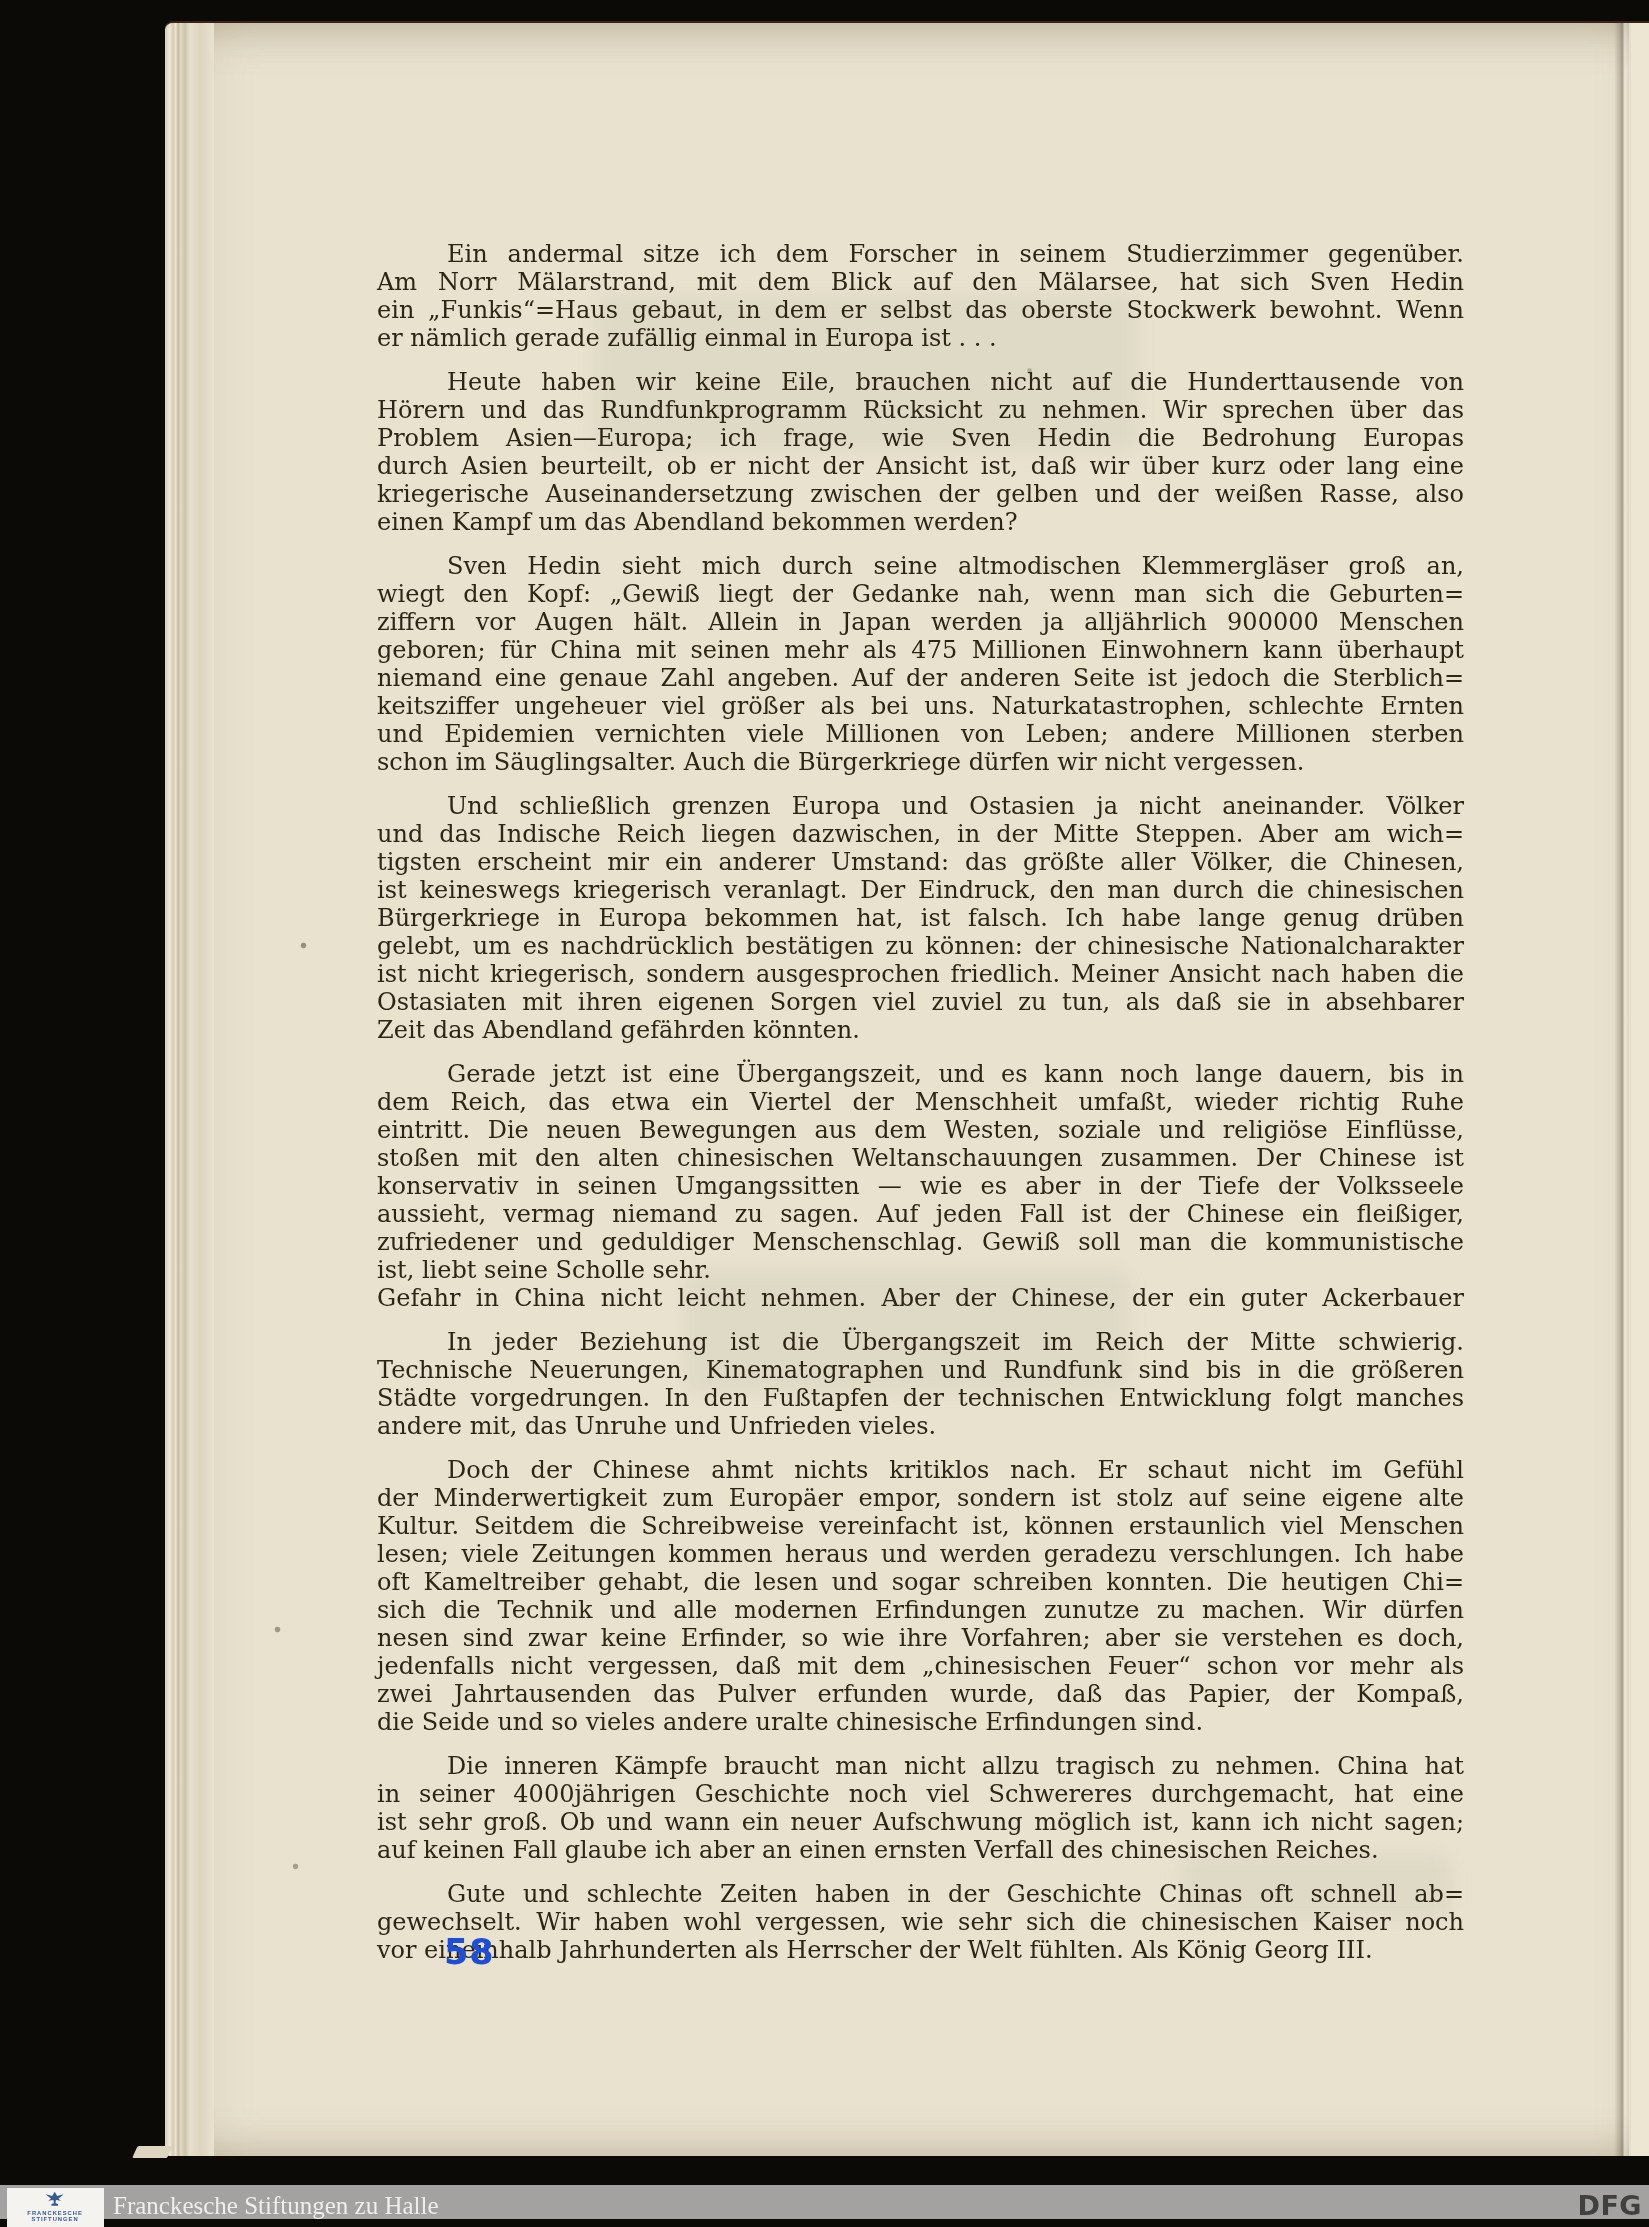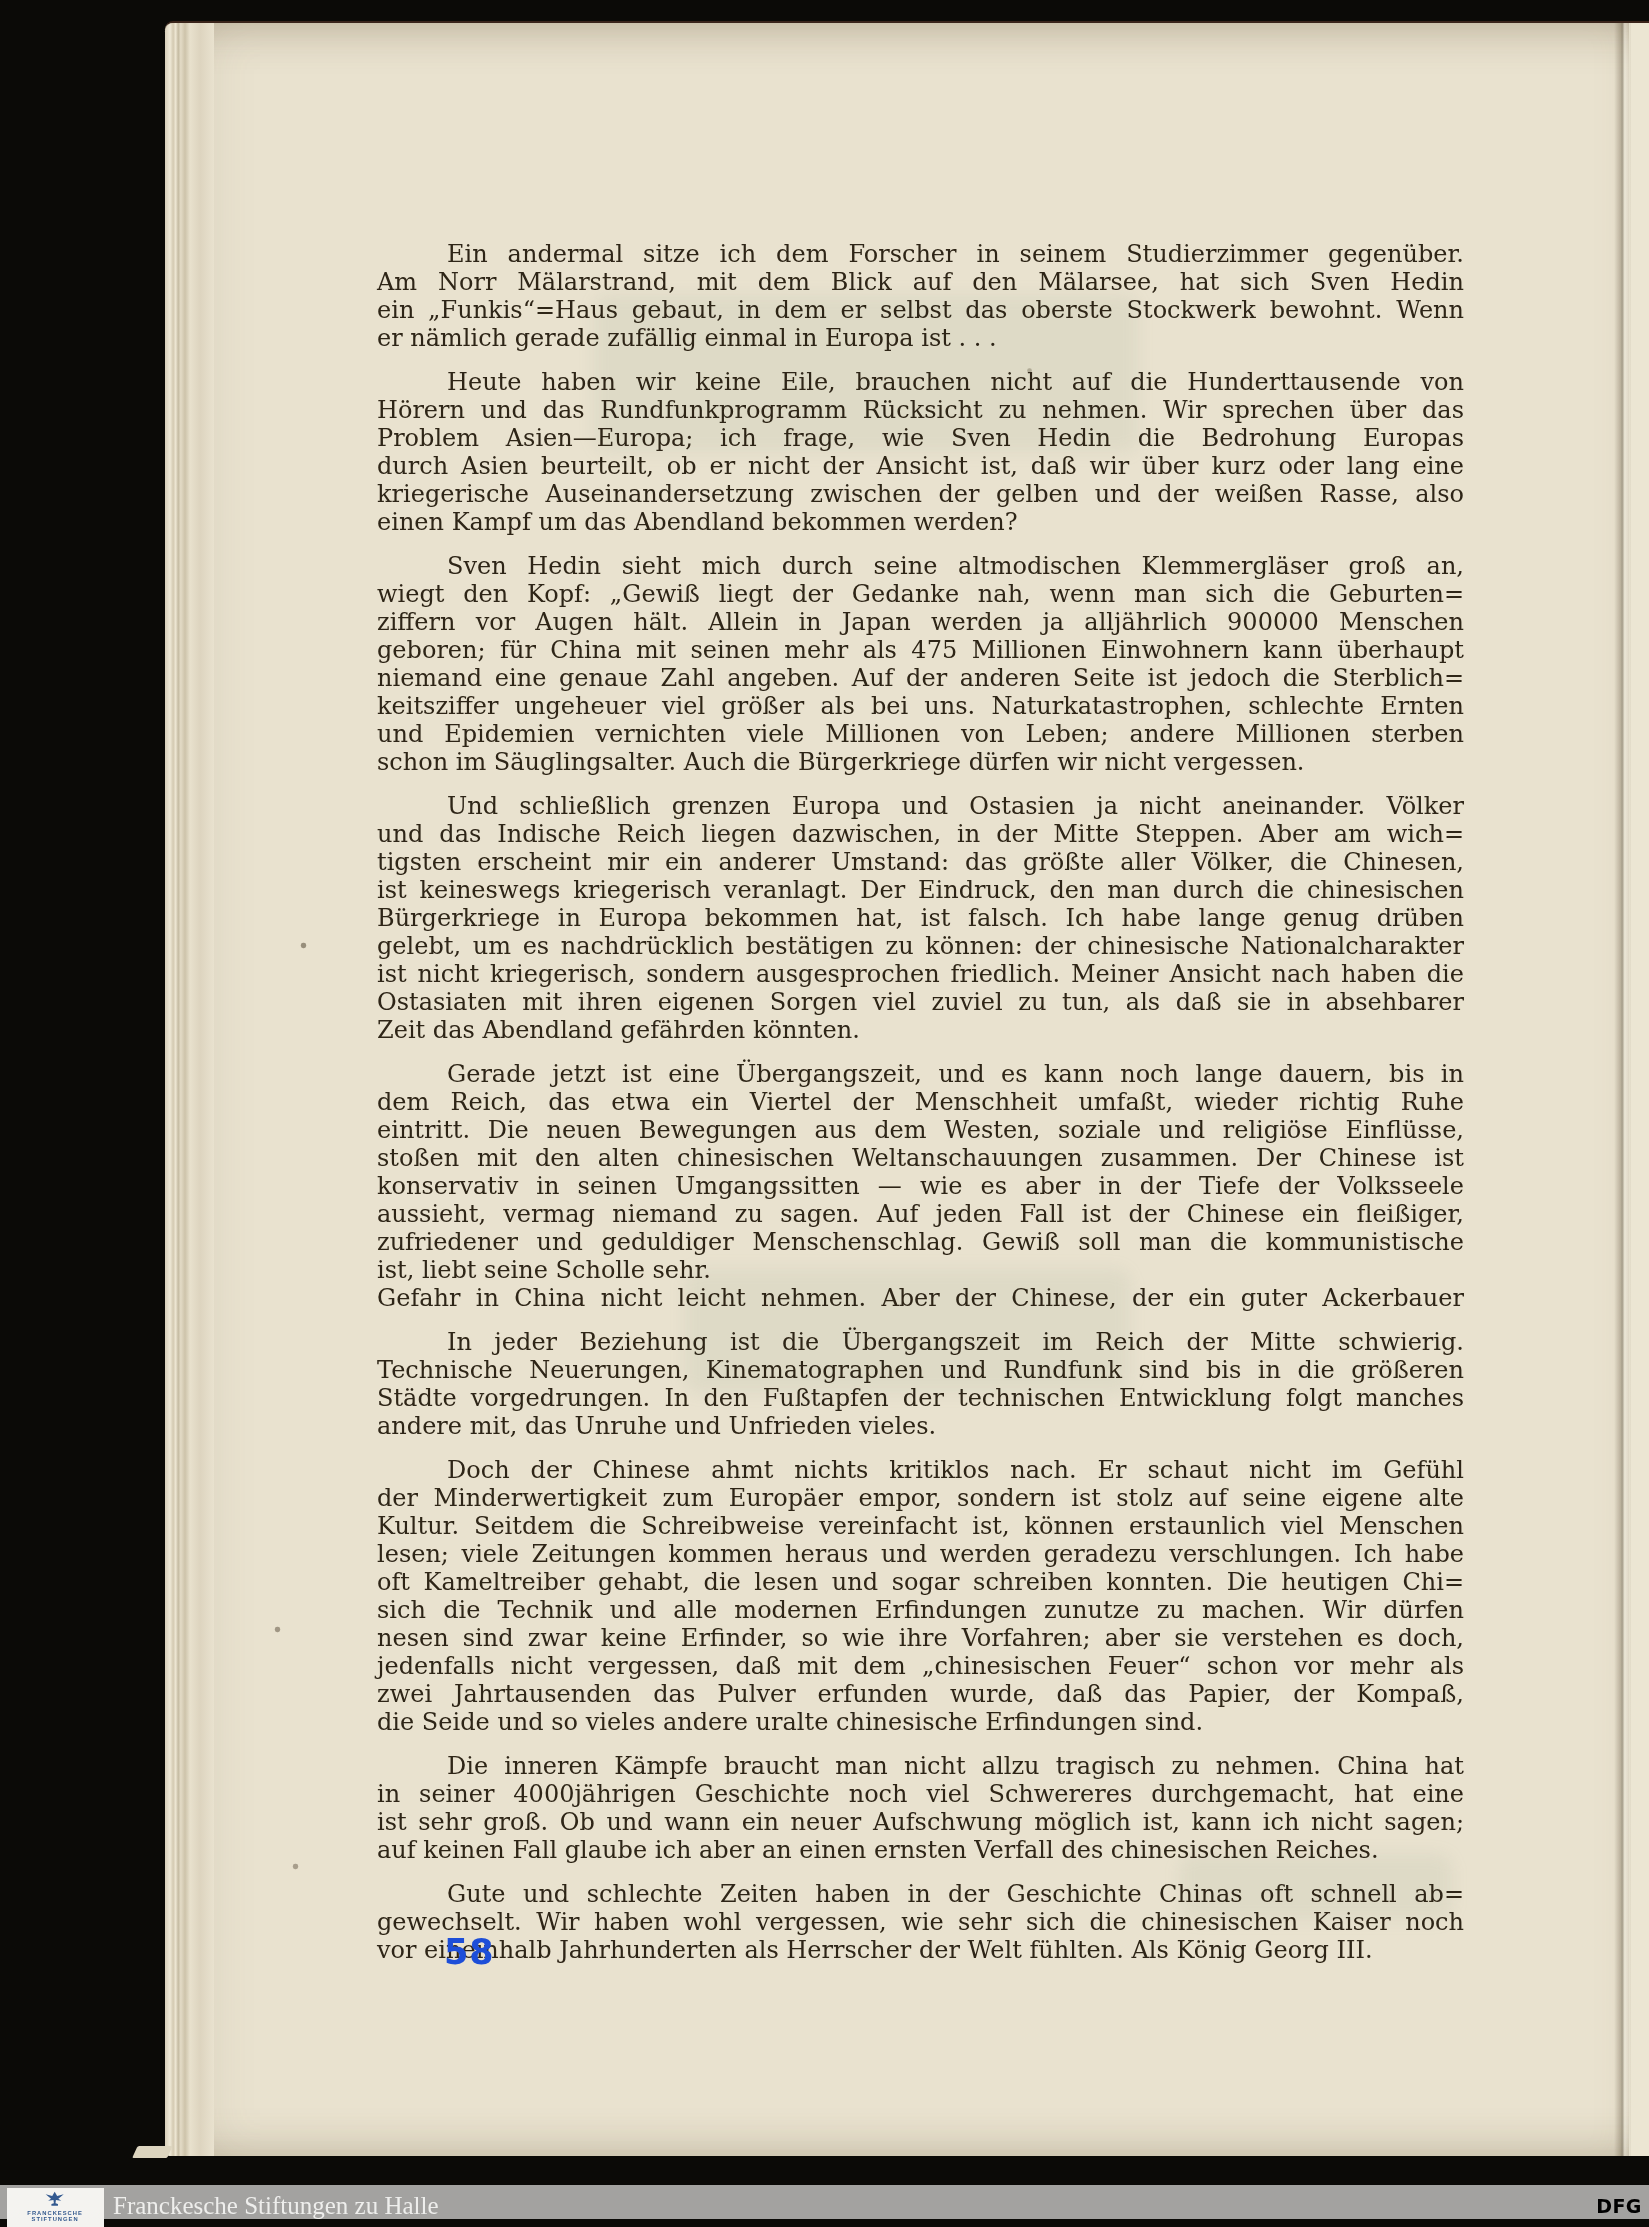--- a/index.html
+++ b/index.html
@@ -140,23 +140,23 @@
     font-family: "Liberation Serif", serif;
     font-size: 25px;
     color: #eeeeec;
   }
   .dfg-logo {
     position: absolute;
     right: 8.2px; top: 0;
     height: 42px; line-height: 42px;
     font-family: "DejaVu Sans", sans-serif;
     font-weight: 800;
-    font-size: 19px;
+    font-size: 27px;
     letter-spacing: 0.4px;
-    color: #000000;
+    color: #404040;
     cursor: pointer;
   }
 </style>
 </head>
 <body>
 
 <div class="stage">
 
   <div class="scan-page">
     <div class="edge-strips"></div>

